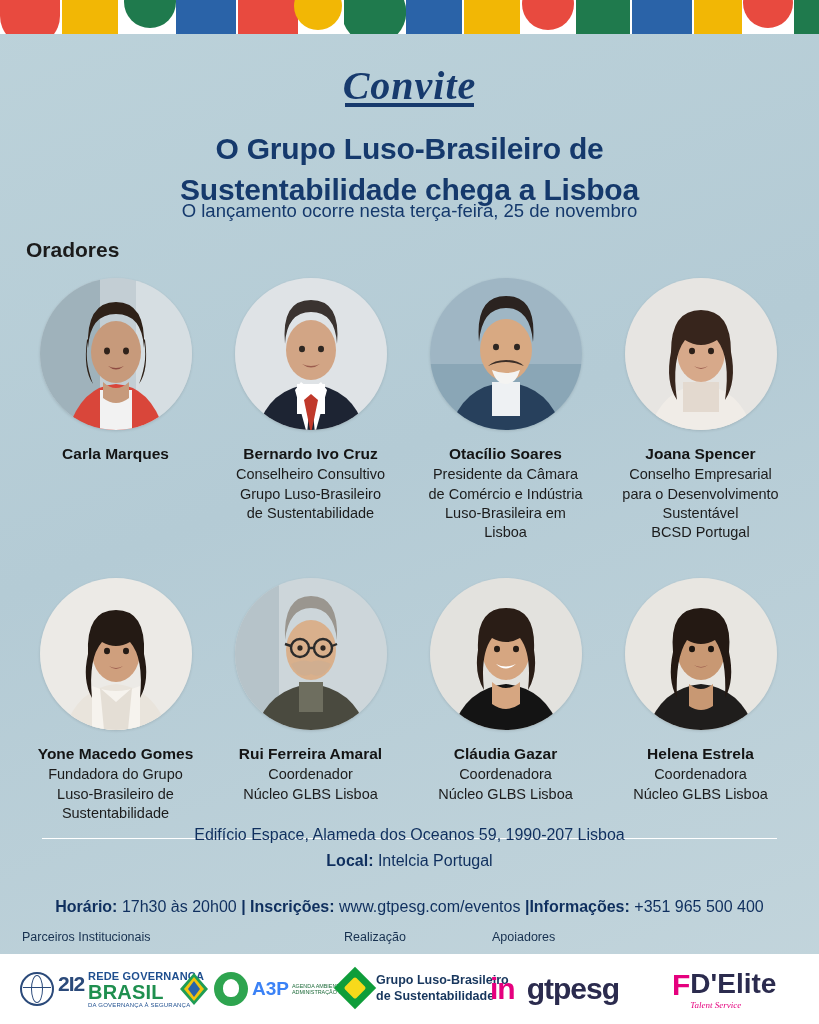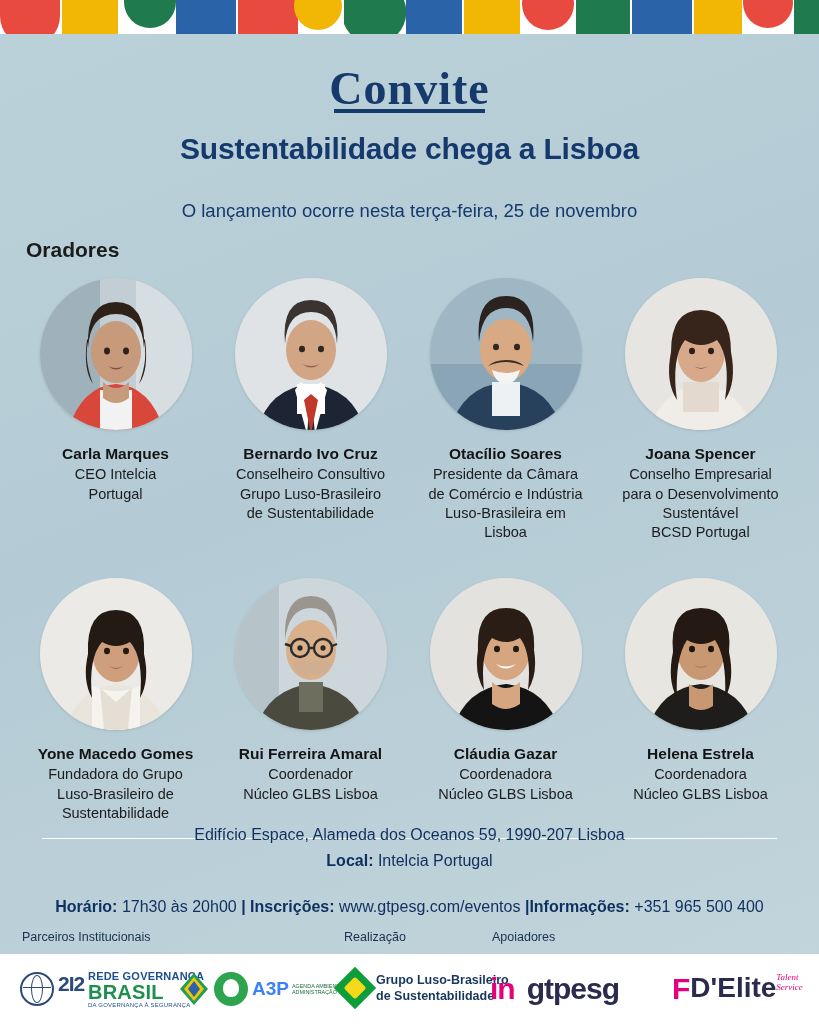--- a/index.html
+++ b/index.html
@@ -32,26 +32,27 @@
   
   .convite-wrap {
     position: absolute;
     top: 62px;
     width: 100%;
     text-align: center;
   }
   .convite {
     font-family: "Liberation Serif", serif;
     font-weight: bold;
-    font-size: 46px;
+    font-size: 40px;
     color: #173a6d;
     letter-spacing: 1px;
     display: inline-block;
     position: relative;
     padding: 0 6px;
+    font-style: italic;
   }
   .convite::after {
     content: "";
     position: absolute;
     left: 6%;
     right: 6%;
     bottom: 2px;
     height: 4px;
     background: #173a6d;
   }
@@ -232,20 +233,21 @@
       <circle cx="768" cy="3" r="25" fill="#e84a3f"></circle>
       <rect x="794" y="0" width="25" height="34" fill="#1f7a4d"></rect>
     </svg>
   </div>
 
   <div class="convite-wrap">
     <span class="convite">Convite</span>
   </div>
 
   <div class="headline">
+    <div>O Grupo Luso-Brasileiro de</div>
     <div>Sustentabilidade chega a Lisboa</div>
   </div>
 
   <div class="subheadline">O lançamento ocorre nesta terça-feira, 25 de novembro</div>
 
   <div class="oradores">Oradores</div>
 
   <div class="grid row1">
 
     <div class="person">
@@ -260,22 +262,20 @@
           <ellipse cx="76" cy="74" rx="25" ry="31" fill="#c79a7b"></ellipse>
           <path d="M48 70 q2 -34 28 -34 q26 0 28 34 q2 -46 -28 -46 q-30 0 -28 46 z" fill="#2e2118"></path>
           <path d="M47 62 q-4 30 6 44 q-10 -26 -4 -46 z" fill="#2e2118"></path>
           <path d="M105 62 q4 30 -6 44 q10 -26 4 -46 z" fill="#2e2118"></path>
           <ellipse cx="67" cy="73" rx="3" ry="3.4" fill="#30221a"></ellipse>
           <ellipse cx="86" cy="73" rx="3" ry="3.4" fill="#30221a"></ellipse>
           <path d="M68 88 q8 7 16 0 q-8 4 -16 0 z" fill="#8e4b42"></path>
         </svg>
       </div>
       <div class="pname">Carla Marques</div>
-      <div class="prole" style="white-space:pre-line">CEO Intelcia
-Portugal</div>
     </div>
 
     <div class="person">
       <div class="avatar">
         <svg width="152" height="152" viewBox="0 0 152 152">
           <rect width="152" height="152" fill="#dfe3e6"></rect>
           <path d="M22 152 q12 -42 54 -46 q42 4 54 46 z" fill="#1d2433"></path>
           <path d="M62 106 h28 v30 h-28 z" fill="#ffffff"></path>
           <path d="M76 112 l-10 -8 l-6 8 l12 44 z" fill="#ffffff"></path>
           <path d="M76 112 l10 -8 l6 8 l-12 44 z" fill="#ffffff"></path>
@@ -482,20 +482,20 @@
       </div>
     </div>
 
     <div class="logo intelcia" style="left:490px;">
       <span class="pink">in</span>
         <span class="dark">gtpesg</span>
     </div>
 
     <div class="logo" style="left:672px;align-items:flex-start;gap:2px;">
       <span class="delite-f">F</span>
-      <div style="display:flex;flex-direction:row;align-items:flex-start;">
+      <div style="display:flex;flex-direction:column;align-items:flex-start;">
         <span class="delite-d">D'Elite</span>
         <span class="delite-sub">Talent Service</span>
       </div>
     </div>
   </div>
 
 </div>
 
 </body></html>

